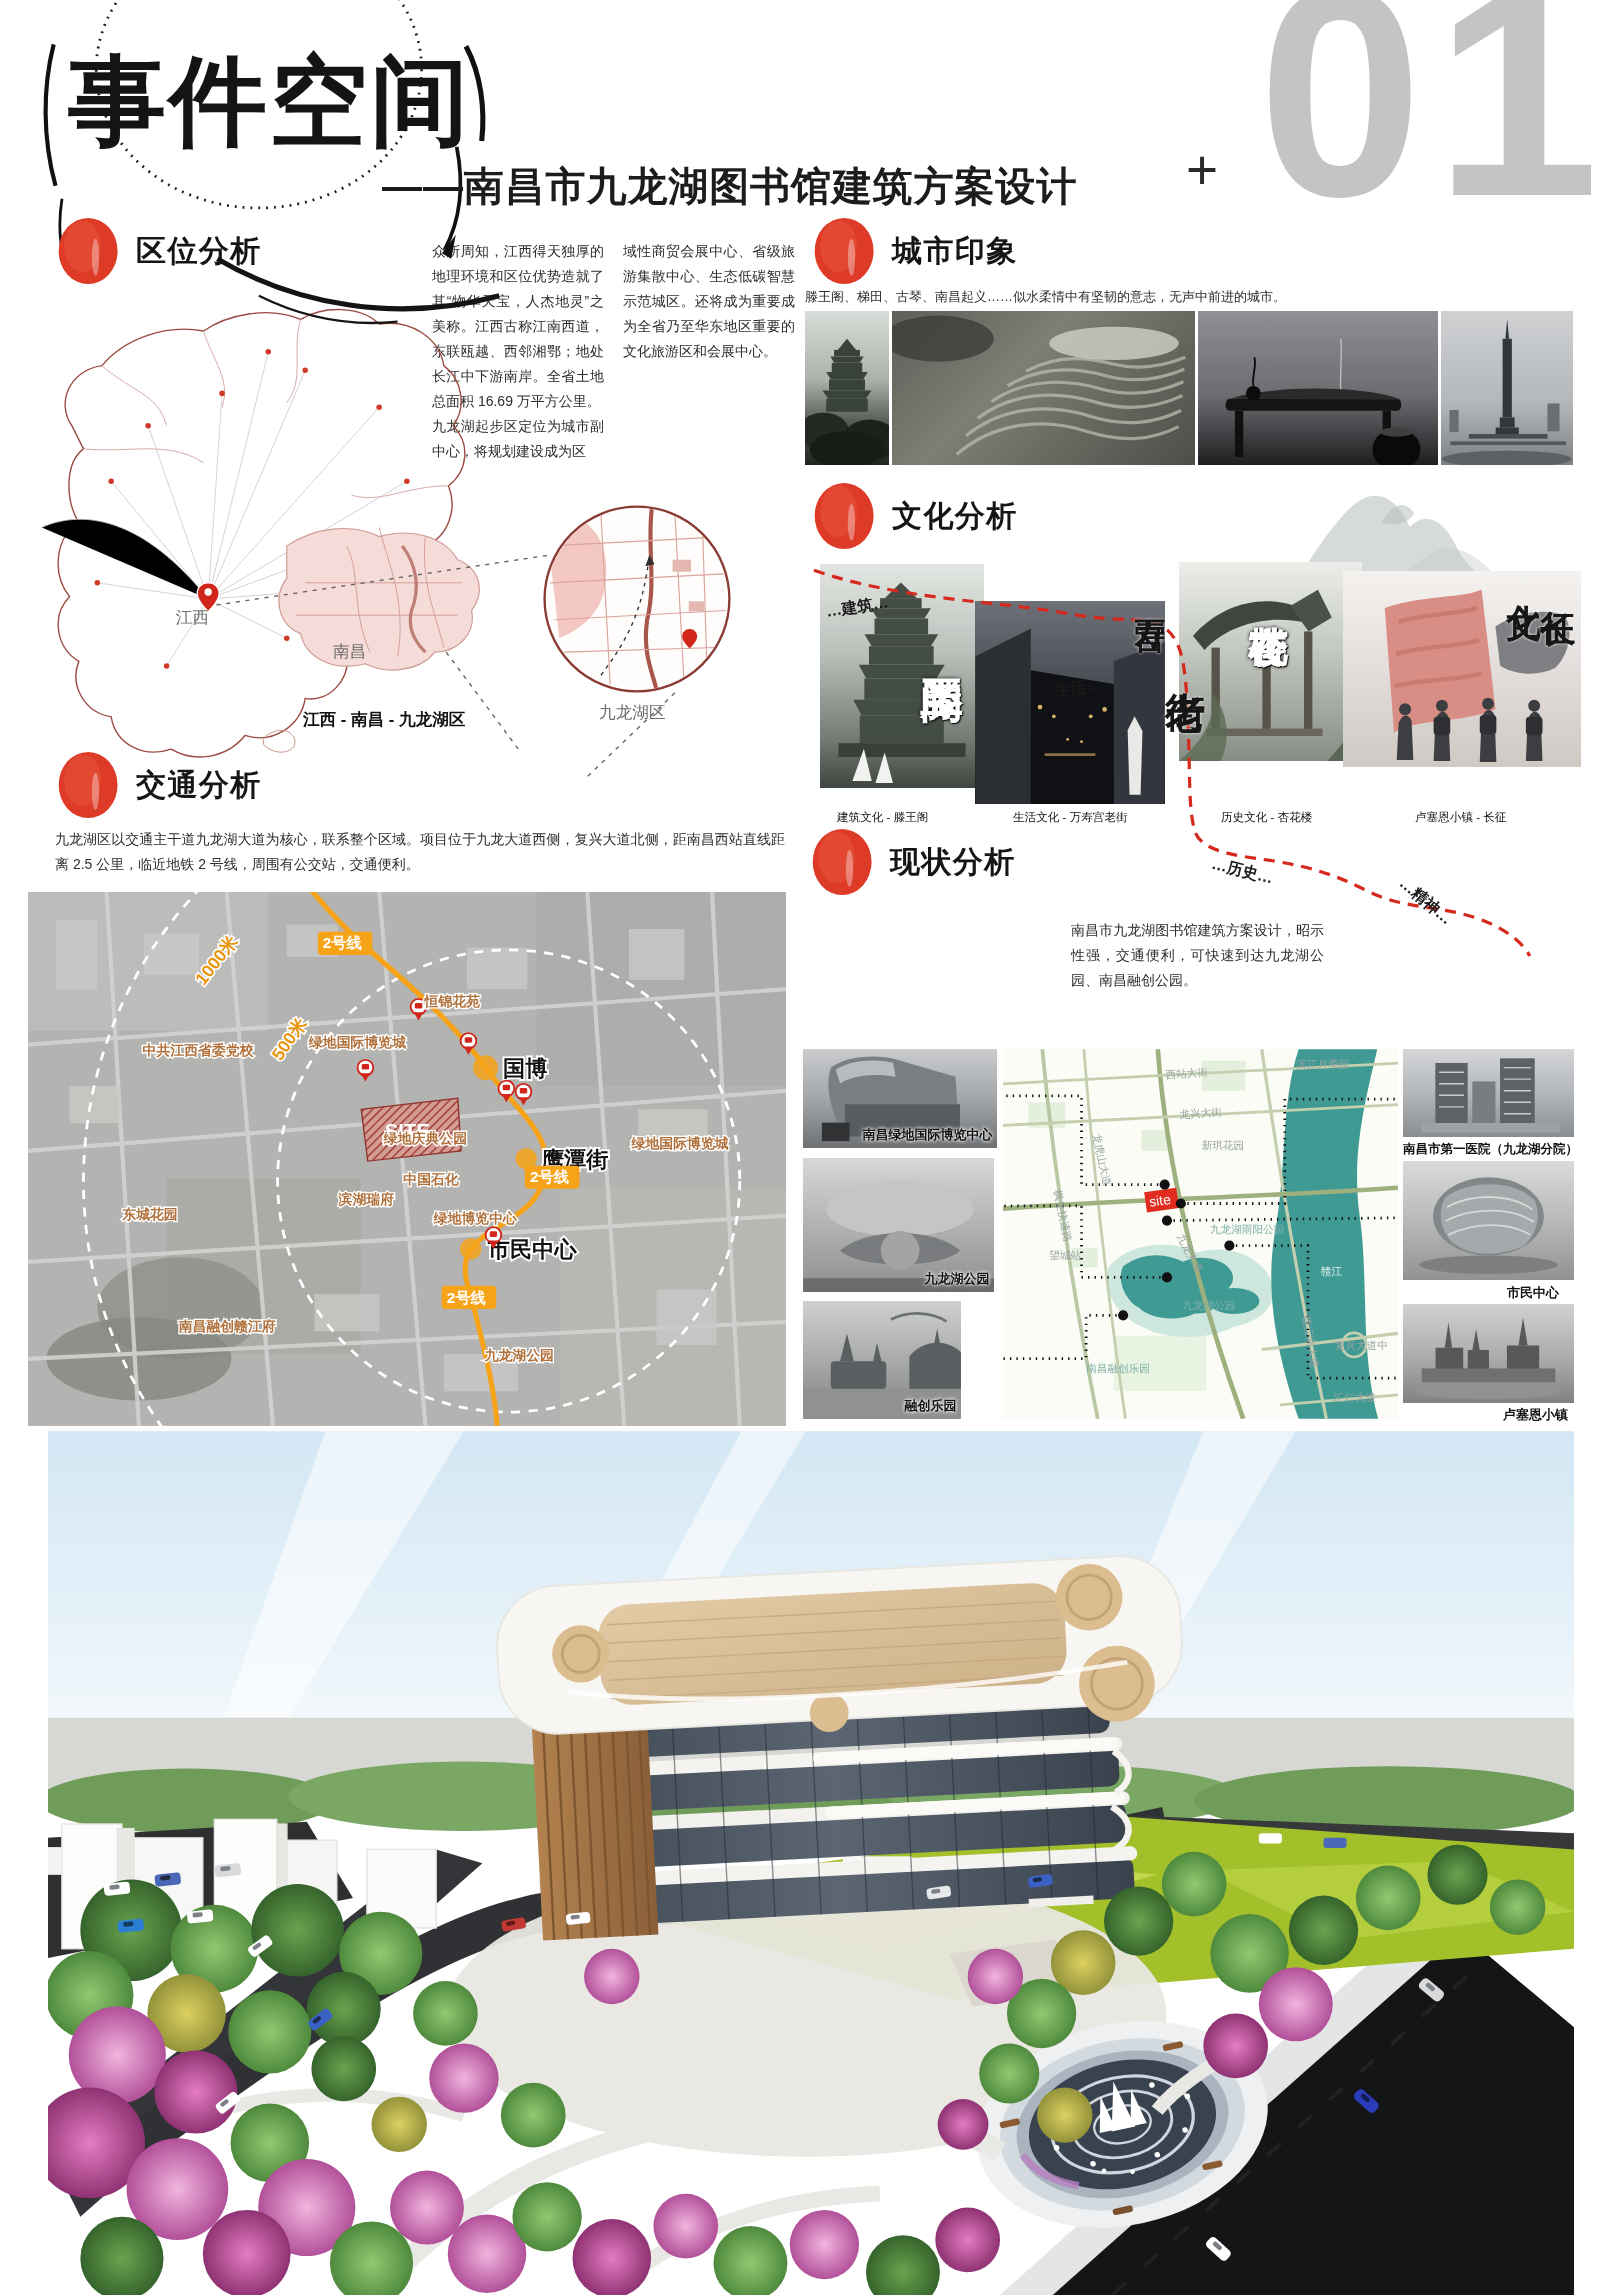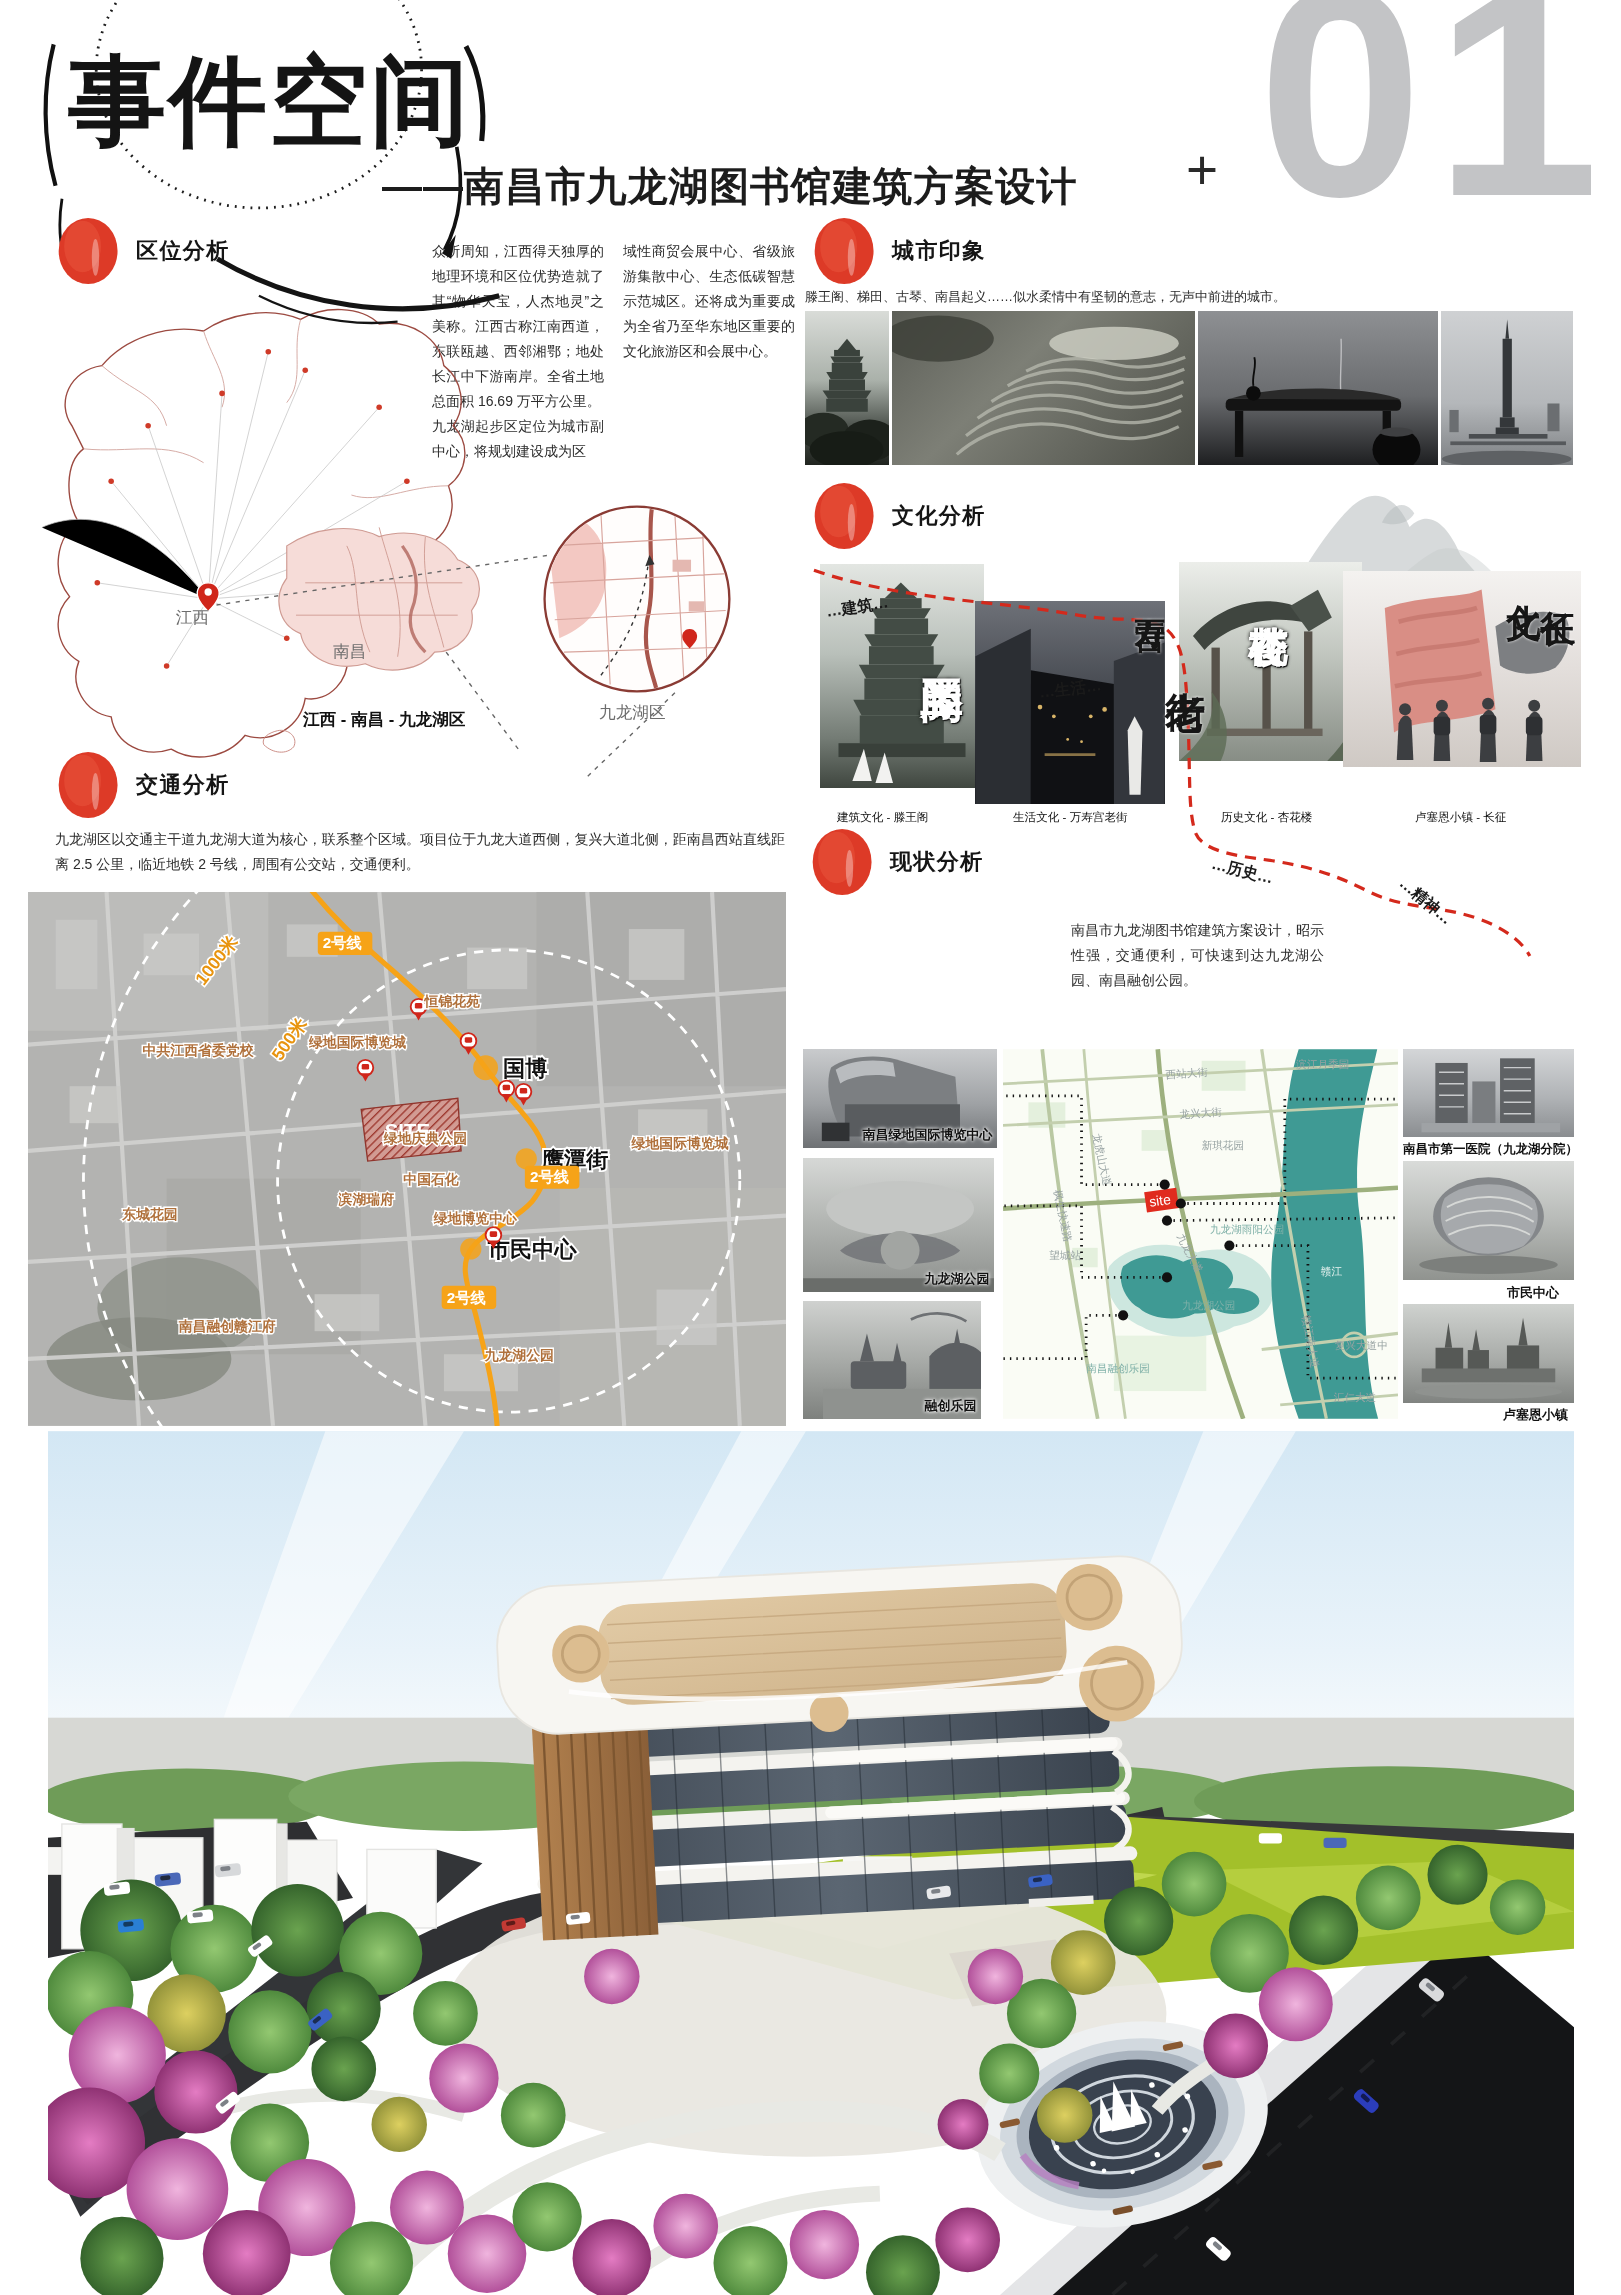--- a/index.html
+++ b/index.html
@@ -6,21 +6,21 @@
   body{font-family:"Liberation Sans","DejaVu Sans",sans-serif;color:#222;}
   #board{position:relative;width:1621px;height:2295px;background:#fff;overflow:hidden;}
   .abs{position:absolute;}
   
   #main-title{left:68px;top:37px;font-size:98px;font-weight:900;letter-spacing:2.8px;color:#141414;z-index:3;}
   #subtitle{left:382px;top:159px;font-size:40px;font-weight:800;color:#1c1c1c;letter-spacing:0.9px;z-index:3;}
   #page-num{left:1258px;top:-55px;font-size:296px;font-weight:800;color:#c3c4c6;letter-spacing:12px;line-height:1;z-index:1;}
   .plus-mark{font-size:55px;font-weight:100;color:#2a2a2a;line-height:1;}
   
   .sec-head{display:flex;align-items:center;z-index:4;}
-  .sec-head h2{font-size:22px;font-weight:900;color:#151515;margin:0 0 0 12px;letter-spacing:1.4px;}
+  .sec-head h2{font-size:30px;font-weight:900;color:#151515;margin:0 0 0 12px;letter-spacing:1.4px;}
   
   .coltext{font-size:14px;line-height:25px;color:#2d2d2d;text-align:justify;}
   .coltext p{margin:0;}
   
   .ph{position:absolute;overflow:hidden;}
   .ph-label{position:absolute;font-weight:900;color:#111;white-space:nowrap;
             text-shadow:0 0 2.8px #fff,0 0 4.6px #fff;}
   .caption{font-size:11.6px;font-weight:400;color:#111;white-space:nowrap;}
   .vcal{writing-mode:vertical-rl;font-weight:900;line-height:1.02;}
   .vcal.white{color:#fff;text-shadow:0 0 3.7px rgba(0,0,0,.85),0.9px 0.9px 0.9px rgba(0,0,0,.8);}
@@ -482,21 +482,21 @@
   </div>
   <div class="ph" style="left:803px;top:1158px;width:191px;height:134px;background:linear-gradient(#d6d8d6 0%,#b4b7b4 45%,#8c8f8c 100%);">
     <svg width="191" height="134" viewBox="0 0 413 290">
         <ellipse cx="210" cy="110" rx="160" ry="60" fill="#c4c6c4"></ellipse>
         <path d="M 80 200 C 140 150 280 150 340 200 C 300 240 120 240 80 200 Z" fill="#74777a" opacity=".9"></path>
         <circle cx="210" cy="200" r="42" fill="#a2a5a2"></circle>
         <path d="M 0 260 L 413 260 L 413 290 L 0 290 Z" fill="#6a6d6a"></path>
       </svg>
     <div class="ph-label" style="right:4.6px;bottom:3.7px;font-size:13px;">九龙湖公园</div>
   </div>
-  <div class="ph" style="left:803px;top:1301px;width:158px;height:118px;background:linear-gradient(#cfd1cf 0%,#a8aba8 50%,#7e817e 100%);padding-left:20px;">
+  <div class="ph" style="left:803px;top:1301px;width:158px;height:118px;background:linear-gradient(#cfd1cf 0%,#a8aba8 50%,#7e817e 100%);">
     <svg width="191" height="118" viewBox="0 0 413 255">
         <g fill="#5c5f62">
           <polygon points="80,130 95,70 110,130"></polygon>
           <polygon points="150,140 160,90 172,140"></polygon>
           <rect x="60" y="130" width="120" height="60" rx="8"></rect>
           <path d="M 230 120 C 260 80 320 80 350 120 L 350 190 L 230 190 Z"></path>
           <polygon points="290,60 282,100 298,100"></polygon>
         </g>
         <path d="M 190 40 C 230 20 280 24 310 44" stroke="#6e7174" stroke-width="6" fill="none"></path>
         <rect x="0" y="190" width="413" height="65" fill="#8f928f"></rect>

